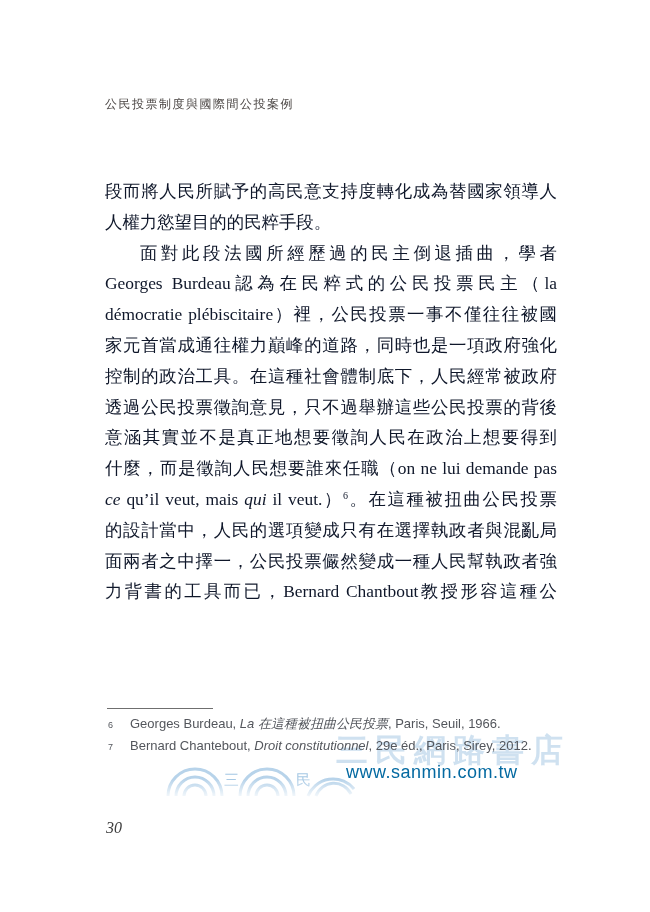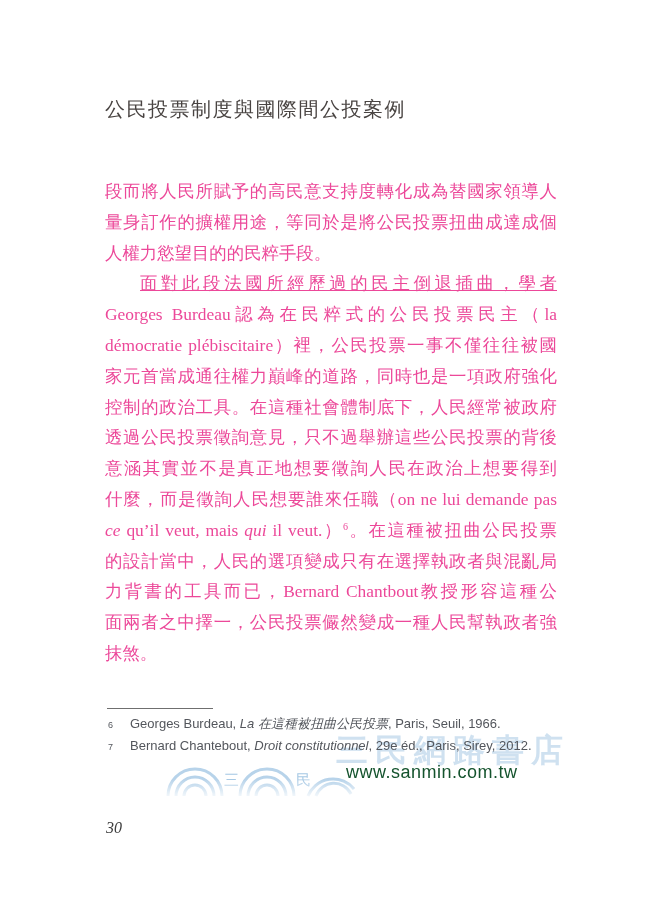--- a/index.html
+++ b/index.html
@@ -13,45 +13,45 @@
     font-family: "Liberation Serif", "DejaVu Serif", serif;
     color: #3a3a3a;
   }
 
   
   .header {
     position: absolute;
     left: 105px;
     top: 96px;
     font-family: Liberation Serif, serif;
-    font-size: 20px;
+    font-size: 12px;
     letter-spacing: 1.5px;
     color: #494442;
   }
 
   
   .bodytext {
     position: absolute;
     left: 105px;
     top: 176px;
     width: 452px;
     font-size: 17.4px;
-    color: #ec4899;
+    color: #0f172a;
   }
   .bl {
     height: 30.8px;
     line-height: 30.8px;
     white-space: nowrap;
     overflow: hidden;
     text-align: justify;
     text-align-last: justify;
     text-justify: distribute;
   }
   .bl.para-last { text-align-last: left; }
-  .bl.indent { padding-left: 35px; text-decoration: underline; }
+  .bl.indent { padding-left: 35px; }
   .bl sup {
     font-size: 10px;
     line-height: 0;
     vertical-align: 6px;
     letter-spacing: 0;
   }
   .bl i { }
 
   
   .fn-sep {
@@ -108,21 +108,21 @@
     color: rgba(168, 200, 228, 0.55);
     white-space: nowrap;
   }
   .wm-url {
     position: absolute;
     left: 330px;
     top: 762px;
     font-family: "Liberation Sans", "DejaVu Sans", sans-serif;
     font-size: 18px;
     letter-spacing: 0.5px;
-    color: #14532d;
+    color: #0369a1;
     white-space: nowrap;
   }
 
   
   .page-number {
     position: absolute;
     left: 106px;
     top: 819px;
     font-family: "Liberation Serif", "DejaVu Serif", serif;
     font-style: italic;
@@ -158,35 +158,33 @@
       <rect x="0" y="0" width="190" height="46" fill="url(#fade)"></rect>
     </svg>
     <div class="wm-title">三民網路書店</div>
     <div class="wm-url">www.sanmin.com.tw</div>
   </div>
 
   <div class="header">公民投票制度與國際間公投案例</div>
 
   <div class="bodytext">
     <div class="bl">段而將人民所賦予的高民意支持度轉化成為替國家領導人</div>
-    <div class="bl">量身訂作的擴權用途，等同於是將公民投票扭曲成達成個</div>
     <div class="bl para-last">人權力慾望目的的民粹手段。</div>
     <div class="bl indent">面對此段法國所經歷過的民主倒退插曲，學者</div>
     <div class="bl">Georges Burdeau認為在民粹式的公民投票民主（la</div>
     <div class="bl">démocratie plébiscitaire）裡，公民投票一事不僅往往被國</div>
     <div class="bl">家元首當成通往權力巔峰的道路，同時也是一項政府強化</div>
     <div class="bl">控制的政治工具。在這種社會體制底下，人民經常被政府</div>
     <div class="bl">透過公民投票徵詢意見，只不過舉辦這些公民投票的背後</div>
     <div class="bl">意涵其實並不是真正地想要徵詢人民在政治上想要得到</div>
     <div class="bl">什麼，而是徵詢人民想要誰來任職（on ne lui demande pas</div>
     <div class="bl"><i>ce</i><span> qu’il veut, mais </span><i>qui</i><span> il veut.）</span><sup>6</sup><span>。在這種被扭曲公民投票</span></div>
     <div class="bl">的設計當中，人民的選項變成只有在選擇執政者與混亂局</div>
+    <div class="bl">面兩者之中擇一，公民投票儼然變成一種人民幫執政者強</div>
     <div class="bl">力背書的工具而已，Bernard Chantbout教授形容這種公</div>
-    <div class="bl">面兩者之中擇一，公民投票儼然變成一種人民幫執政者強</div>
-    <div class="bl para-last">抹煞。</div>
   </div>
 
   <div class="fn-sep"></div>
   <div class="footnotes">
     <div class="fn">
       <sup class="fnm">6</sup><span>Georges Burdeau, </span><i>La 在這種被扭曲公民投票</i><span>, Paris, Seuil, 1966.</span>
     </div>
     <div class="fn">
       <sup class="fnm">7</sup><span>Bernard Chantebout, </span><i>Droit constitutionnel</i><span>, 29e éd., Paris, Sirey, 2012.</span>
     </div>

